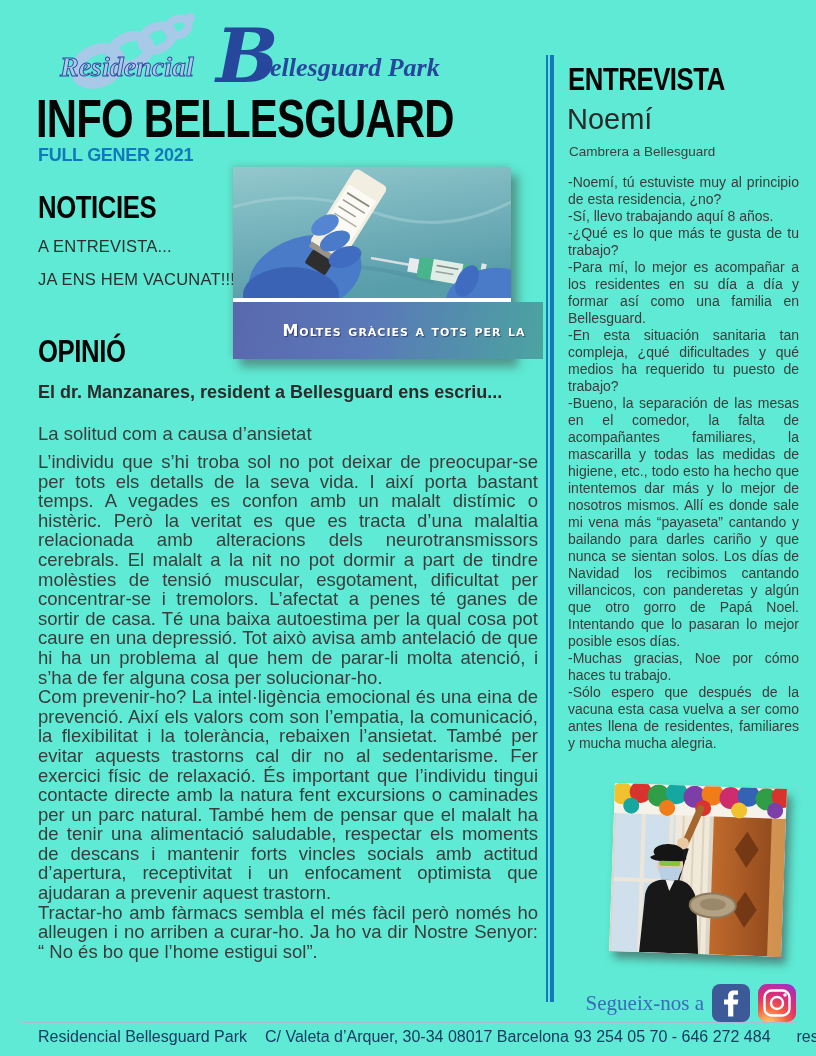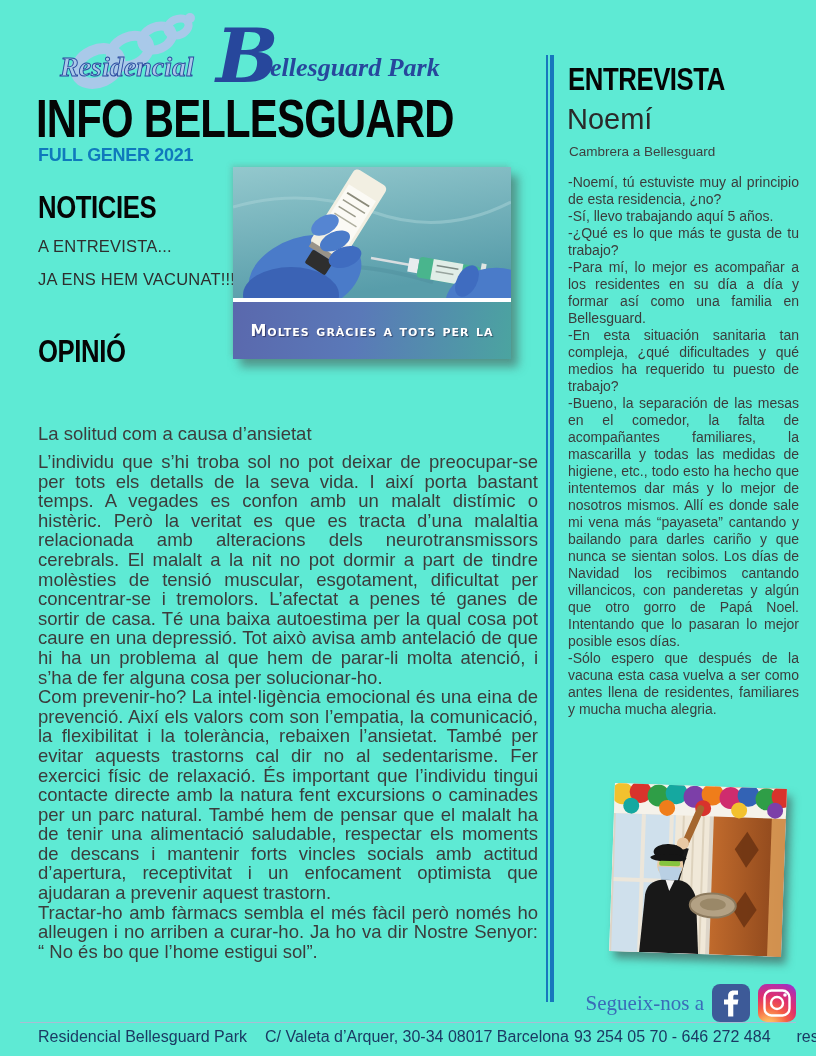--- a/index.html
+++ b/index.html
@@ -12,21 +12,21 @@
   .h2{font-size:31px;transform:scaleX(0.83);letter-spacing:-0.5px;}
   .issue{font-size:18px;font-weight:700;color:#0f79bc;letter-spacing:-0.3px;}
   .noticies-line{font-size:16.5px;color:#2e2e2e;letter-spacing:0.2px;}
   .byline{font-size:18px;font-weight:700;color:#2b2b2b;}
   .article-title{font-size:18.5px;color:#3d3d3d;}
   .bodytext{width:500px;font-size:18.5px;line-height:19.6px;color:#3c3c3c;
             text-align:justify;}
   .bodytext p{margin:0;}
   .figure{width:278px;background:#fff;box-shadow:7px 8px 9px rgba(70,70,70,.5),-2px -2px 5px rgba(120,120,120,.25);}
   .caption-band{width:278px;height:57px;display:flex;flex-direction:column;justify-content:center;
-                background:linear-gradient(100deg,#5a68ad 0%,#5a79b8 45%,#4ba4a0 100%);}
+                background:linear-gradient(100deg,#5a68ad 0%,#5a79b8 45%,#4ba4a0 100%);padding-left:32px;}
   .caption-line{font-family:"DejaVu Sans",sans-serif;font-weight:700;font-variant:small-caps;
                 color:#fff;font-size:16px;letter-spacing:1px;text-align:center;line-height:25px;
                 text-shadow:1px 1px 1px rgba(30,30,60,.6);}
   .divider{width:2px;border-left:2px solid #1777bd;border-right:4px solid #1777bd;}
   .interviewee{font-size:29px;color:#2a2a2a;line-height:1;}
   .role{font-size:13.5px;color:#3f3f3f;}
   .dialogue{width:231px;font-size:14px;line-height:17px;color:#3c3c3c;text-align:justify;}
   .dialogue p{margin:0;}
   .photo-wrap{width:172px;height:168px;transform:rotate(2deg);transform-origin:center;
               box-shadow:5px 7px 9px rgba(60,60,60,.55);background:#fff;}
@@ -107,41 +107,43 @@
 
       <ellipse cx="254" cy="128" rx="42" ry="26" fill="#4a7bc9" transform="rotate(-14 254 128)"></ellipse>
       <ellipse cx="234" cy="114" rx="10" ry="17" fill="#3f6cc0" transform="rotate(28 234 114)"></ellipse>
     </svg>
     <div class="caption-band">
       <div class="caption-line">Moltes gràcies a tots per la</div>
     </div>
   </div>
 
   <div class="abs h-impact h2" style="left:38px;top:336px;">OPINIÓ</div>
+  <div class="abs byline" style="left:38px;top:382px;">El dr. Manzanares, resident a Bellesguard ens escriu...</div>
   <div class="abs article-title" style="left:38px;top:423px;">La solitud com a causa d’ansietat</div>
 
   <div class="abs bodytext" style="left:38px;top:452px;">
     <p>L’individu que s’hi troba sol no pot deixar de preocupar-se per tots els detalls de la seva vida. I així porta bastant temps. A vegades es confon amb un malalt distímic o histèric. Però la veritat es que es tracta d’una malaltia relacionada amb alteracions dels neurotransmissors cerebrals. El malalt a la nit no pot dormir a part de tindre molèsties de tensió muscular, esgotament, dificultat per concentrar-se i tremolors. L’afectat a penes té ganes de sortir de casa.  Té una baixa autoestima per la qual cosa pot caure en una depressió. Tot això avisa amb antelació de que hi ha un problema al que hem de parar-li molta atenció, i s’ha de fer alguna cosa per solucionar-ho.</p>
     <p>Com prevenir-ho? La intel·ligència emocional és una eina de prevenció. Així els valors com son l’empatia, la comunicació, la flexibilitat i la tolerància, rebaixen l’ansietat. També per evitar aquests trastorns cal dir no al sedentarisme. Fer exercici físic de relaxació. És important que l’individu tingui contacte directe amb la natura fent excursions o caminades per un parc natural. També hem de pensar que el malalt ha de tenir una alimentació saludable, respectar els moments de descans i mantenir forts vincles socials amb actitud d’apertura, receptivitat i un enfocament optimista que ajudaran a prevenir aquest trastorn.</p>
     <p>Tractar-ho amb fàrmacs sembla el més fàcil però només ho alleugen i no arriben a curar-ho. Ja ho va dir Nostre Senyor: “ No és bo que l’home estigui sol”.</p>
   </div>
 
   <div class="abs divider" style="left:546px;top:55px;height:947px;"></div>
 
   <div class="abs h-impact h2" style="left:568px;top:64px;">ENTREVISTA</div>
   <div class="abs interviewee" style="left:567px;top:105px;">Noemí</div>
   <div class="abs role" style="left:569px;top:144px;">Cambrera  a Bellesguard</div>
 
   <div class="abs dialogue" style="left:568px;top:174px;">
     <p>-Noemí, tú estuviste muy al principio de esta residencia, ¿no?</p>
-    <p>-Sí, llevo trabajando aquí 5 años.</p>
+    <p>-Sí, llevo trabajando aquí 8 años.</p>
     <p>-¿Qué es lo que más te gusta de tu trabajo?</p>
     <p>-Para mí, lo mejor es acompañar a los residentes en su día a día y formar así como una familia en Bellesguard.</p>
     <p>-En esta situación sanitaria tan compleja, ¿qué dificultades y qué medios ha requerido tu puesto de trabajo?</p>
     <p>-Bueno, la separación de las mesas en el comedor, la falta de acompañantes familiares, la mascarilla y todas las medidas de higiene, etc., todo esto ha hecho que intentemos dar más y lo mejor de nosotros mismos. Allí es donde sale mi vena más “payaseta” cantando y bailando para darles cariño y que nunca se sientan solos. Los días de Navidad los recibimos cantando villancicos, con panderetas y algún que otro gorro de Papá Noel. Intentando que lo pasaran lo mejor posible esos días.</p>
+    <p>-Muchas gracias, Noe por cómo haces tu trabajo.</p>
     <p>-Sólo espero que después de la vacuna esta casa vuelva a ser como antes llena de residentes, familiares y mucha mucha alegria.</p>
   </div>
 
   <div class="abs photo-wrap" style="left:612px;top:786px;">
     <svg width="172" height="168" viewBox="0 0 172 168">
       <rect width="172" height="168" fill="#ddd5c8"></rect>
 
       <rect x="2" y="30" width="88" height="138" fill="#cfe0ec"></rect>
       <line x1="30" y1="30" x2="30" y2="168" stroke="#ece6da" stroke-width="4"></line>
       <line x1="58" y1="30" x2="58" y2="168" stroke="#ece6da" stroke-width="4"></line>

